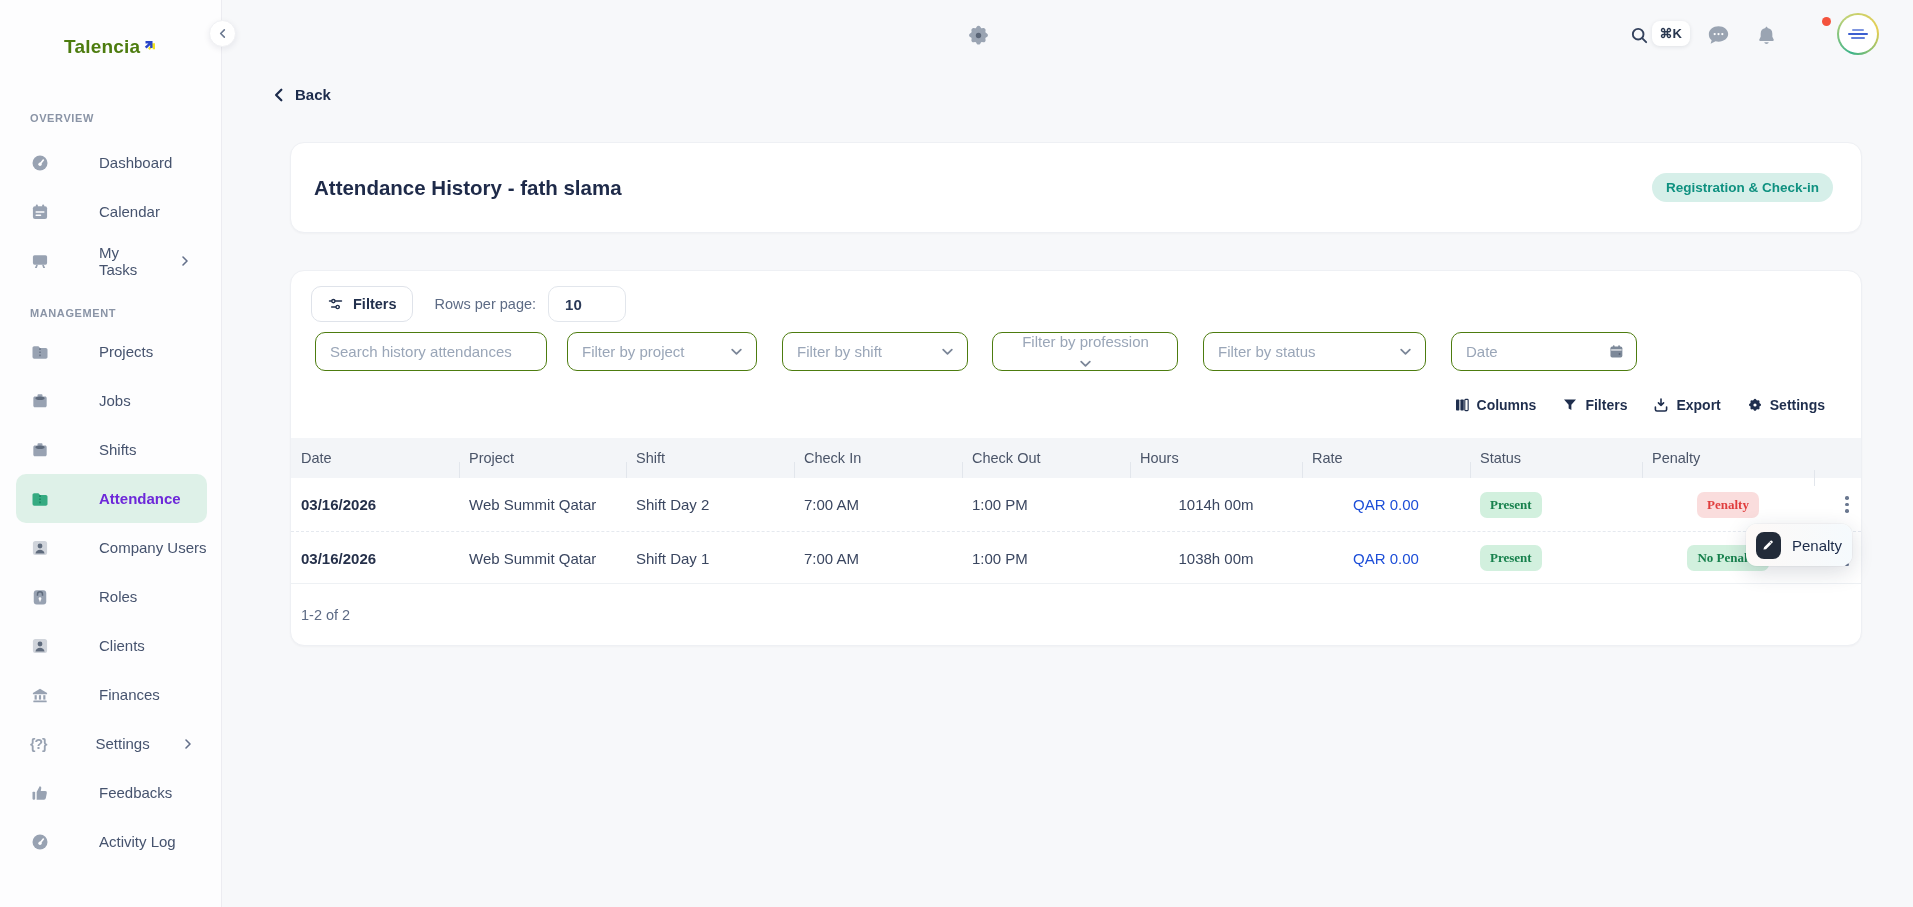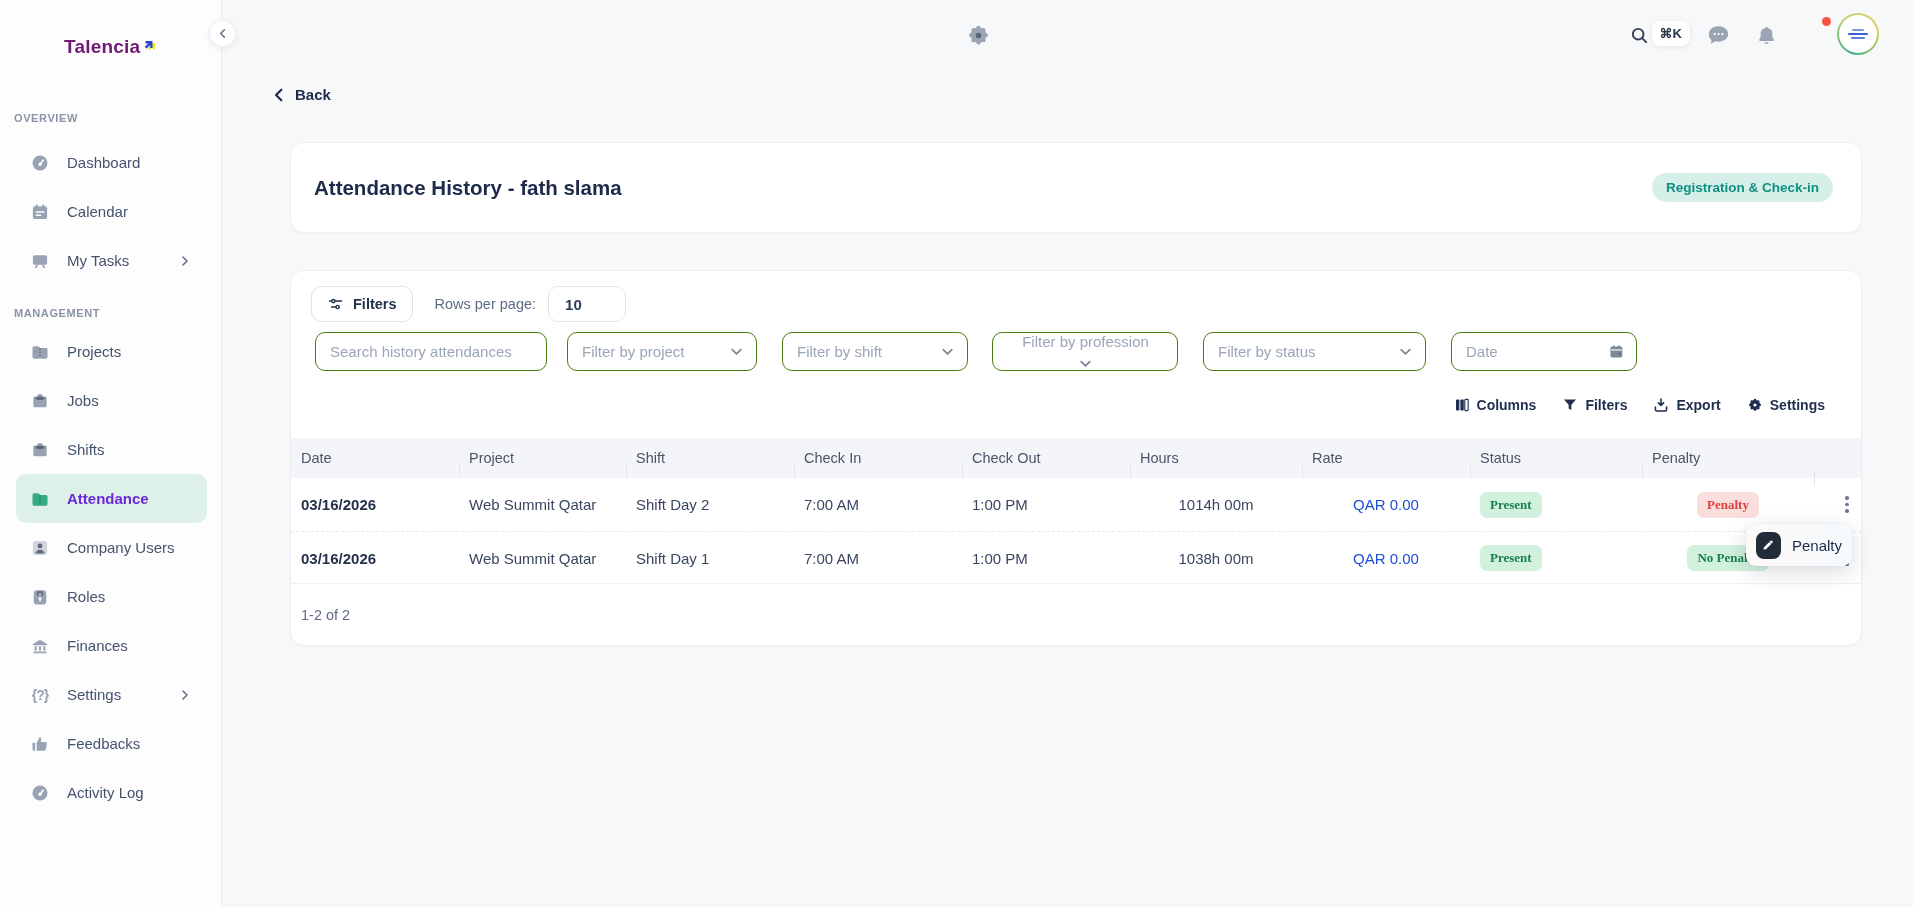--- a/index.html
+++ b/index.html
@@ -2,26 +2,26 @@
 <html><head>
 <meta charset="utf-8">
 <style>
   * { margin:0; padding:0; box-sizing:border-box; }
   html,body { width:1913px; height:907px; }
   body { font-family:"Liberation Sans", sans-serif; background:#f7f8fa; color:#2a3650; }
   .screen { position:relative; width:1913px; height:907px; overflow:hidden; background:#f7f8fa; }
 
   
   .sidebar { position:absolute; left:0; top:0; width:222px; height:907px; background:#fdfdfe; border-right:1px solid #ececf1; }
-  .logo { position:absolute; top:36px; left:64px; display:flex; align-items:flex-start; font-size:19px; font-weight:600; color:#701a75; letter-spacing:.2px; }
+  .logo { position:absolute; top:36px; left:64px; display:flex; align-items:flex-start; font-size:19px; font-weight:600; color:#4d7c0f; letter-spacing:.2px; }
   .logo-mark { margin-left:2px; margin-top:-2px; }
   .nav { position:absolute; top:112px; left:0; right:0; }
-  .section-label { font-size:11px; font-weight:700; letter-spacing:.6px; color:#8a94a6; margin:0 0 14px 14px; }
+  .section-label { font-size:11px; font-weight:700; letter-spacing:.6px; color:#8a94a6; margin:0 0 14px 30px; }
   .section-label.mgmt { margin-top:22px; margin-bottom:8px; }
-  .nav-item { display:flex; align-items:center; height:49px; margin:0 14px 0 16px; padding-left:14px; border-radius:10px; cursor:pointer; }
+  .nav-item { display:flex; align-items:center; height:49px; margin:0 14px 0 16px; padding-left:14px; border-radius:10px; cursor:pointer;gap:32px; }
   .nav-item .nav-ico { width:20px; height:20px; display:flex; align-items:center; justify-content:center; margin-right:17px; }
   .nav-item .nav-ico svg { fill:#98a2b2; }
   .nav-label { font-size:15px; font-weight:500; color:#46536e; }
   .nav-item.active { background:#def1e8; }
   .nav-item.active .nav-label { color:#6d28d9; font-weight:700; }
   .nav-item.active .nav-ico svg { fill:#35ab81; }
   .nav-chevron { margin-left:auto; margin-right:16px; display:flex; }
   .brace-ico { font-size:14px; font-weight:600; color:#98a2b2; letter-spacing:-1px; }
 
   .collapse-btn { position:absolute; left:209px; top:20px; width:27px; height:27px; border-radius:50%; background:#ffffff; border:1px solid #f0f1f4; box-shadow:0 2px 6px rgba(20,30,60,.08); display:flex; align-items:center; justify-content:center; cursor:pointer; z-index:4; }
@@ -219,20 +219,30 @@
             <svg width="20" height="20" viewBox="0 0 24 24">
               <rect x="4.5" y="4" width="15" height="17" rx="3.5"></rect>
               <path d="M9 10.5V8.8a3 3 0 016 0v1.7" fill="none" stroke="#5f6b7d" stroke-width="1.8"></path>
               <circle cx="12" cy="14" r="1.7" fill="#fdfdfe"></circle>
               <rect x="11.2" y="14.5" width="1.6" height="3" rx=".8" fill="#fdfdfe"></rect>
             </svg>
           </span>
         <span class="nav-label">Roles</span>
       </div>
 
+      <div class="nav-item">
+        <span class="nav-ico">
+            <svg width="20" height="20" viewBox="0 0 24 24">
+              <rect x="3.5" y="3.5" width="17" height="17" rx="3" opacity=".45"></rect>
+              <circle cx="12" cy="9.6" r="2.9" fill="#5f6b7d"></circle>
+              <path d="M6.5 18.5c.6-2.8 2.9-4.4 5.5-4.4s4.9 1.6 5.5 4.4H6.5z" fill="#5f6b7d"></path>
+            </svg>
+          </span>
+        <span class="nav-label">Clients</span>
+      </div>
 
       <div class="nav-item">
         <span class="nav-ico">
             <svg width="20" height="20" viewBox="0 0 24 24">
               <path d="M3.5 9.5L12 4.5l8.5 5v1.5h-17V9.5z"></path>
               <rect x="5.5" y="12.2" width="2.6" height="5.3"></rect>
               <rect x="10.7" y="12.2" width="2.6" height="5.3"></rect>
               <rect x="15.9" y="12.2" width="2.6" height="5.3"></rect>
               <rect x="4" y="18.5" width="16" height="2.2" rx=".6"></rect>
             </svg>

